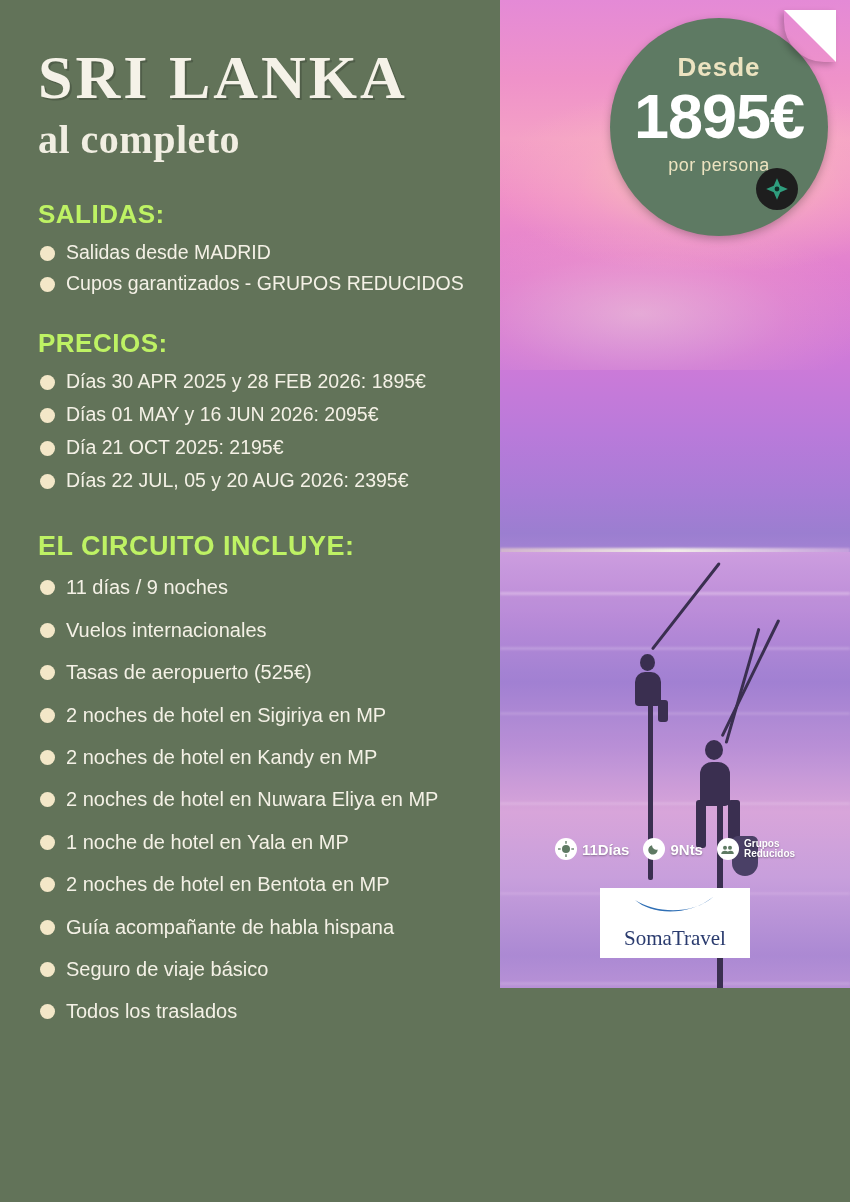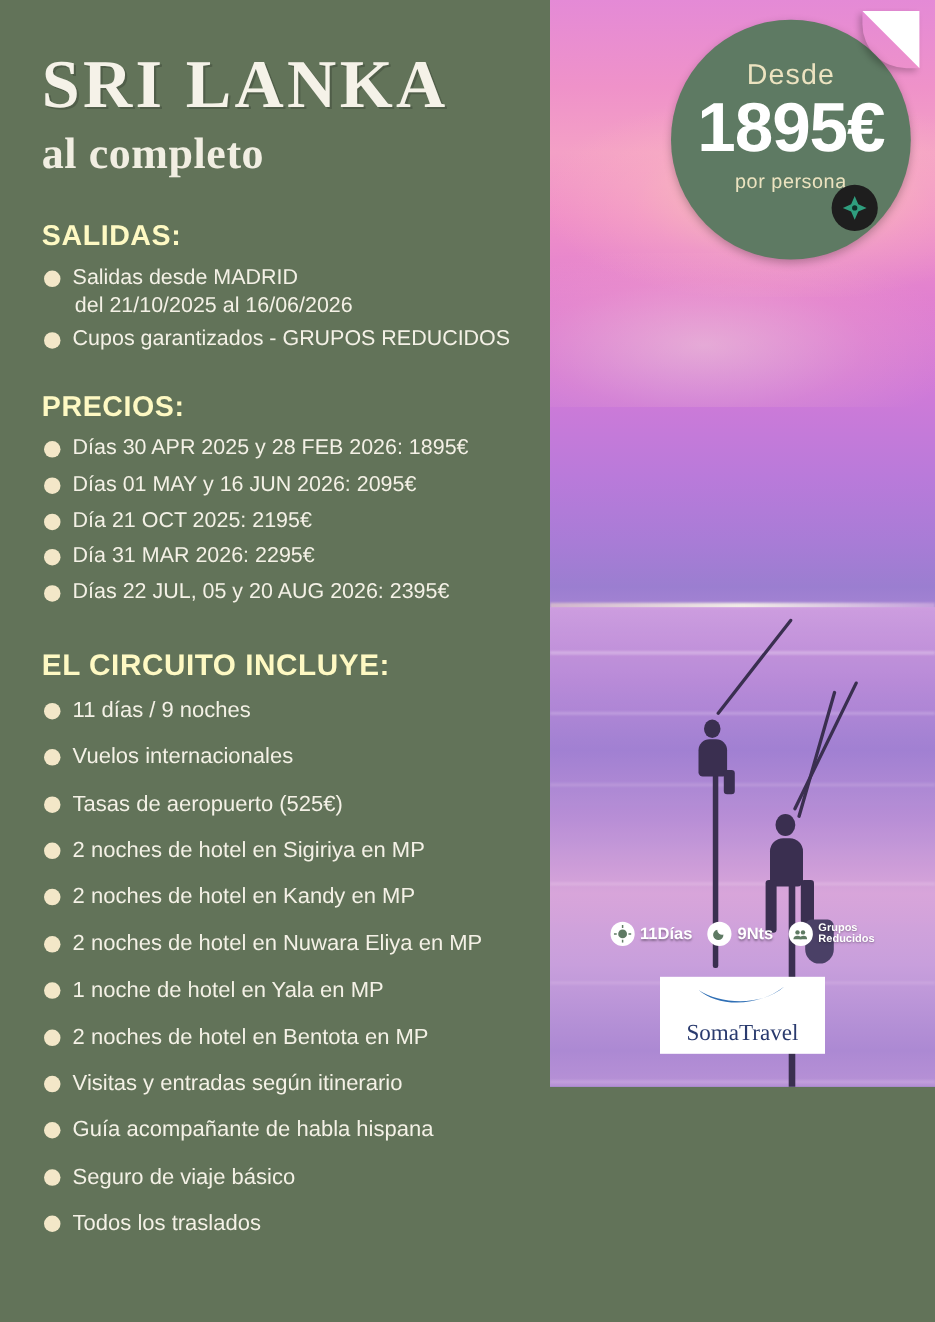--- a/index.html
+++ b/index.html
@@ -86,21 +86,21 @@
     text-shadow: 2px 2px 0 rgba(0,0,0,0.18);
   }
   #subtitle {
     font-family: "Liberation Serif", serif;
     font-size: 40px;
     color: #f1eee2;
     margin-top: 8px;
     letter-spacing: 0.5px;
   }
   .section-head {
-    color: #fef9c3;
+    color: #bef264;
     font-size: 26px;
     letter-spacing: 0.5px;
     margin-top: 30px;
     margin-bottom: 10px;
   }
   #head-salidas { margin-top: 36px; }
   #head-precios { margin-top: 32px; }
   #head-incluye { font-size: 27px; margin-top: 38px; margin-bottom: 12px;}
 
   ul { list-style: none; }
@@ -136,21 +136,21 @@
     width: 218px; height: 218px;
     border-radius: 50%;
     background: #5e7a63;
     box-shadow: 0 3px 8px rgba(0,0,0,0.25);
     color: #fff;
     text-align: center;
     overflow: hidden;
   }
   #badge-desde {
     font-family: "Liberation Sans", sans-serif;
-    font-weight: normal;
+    font-weight: bold;
     font-size: 26px;
     color: #ece3c0;
     margin-top: 34px;
     letter-spacing: 1px;
   }
   #badge-price {
     font-family: "Liberation Sans", sans-serif;
     font-weight: bold;
     font-size: 63px;
     line-height: 0.95;
@@ -312,47 +312,44 @@
   </div>
 
   <div id="content">
     <h1 id="title">SRI LANKA</h1>
     <h2 id="subtitle">al completo</h2>
 
     <h3 class="section-head" id="head-salidas">SALIDAS:</h3>
     <ul id="list-salidas">
       <li class="bullet-row">
         <span>Salidas desde MADRID</span>
-        <span class="line2">del 21/10/2025 al 16/06/2026</span>
       </li>
       <li class="bullet-row">
         <span>Cupos garantizados - GRUPOS REDUCIDOS</span>
       </li>
     </ul>
 
     <h3 class="section-head" id="head-precios">PRECIOS:</h3>
     <ul id="list-precios">
       <li class="bullet-row">Días 30 APR 2025 y 28 FEB 2026: 1895€</li>
       <li class="bullet-row">Días 01 MAY y 16 JUN 2026: 2095€</li>
       <li class="bullet-row">Día 21 OCT 2025: 2195€</li>
-      <li class="bullet-row">Día 31 MAR 2026: 2295€</li>
       <li class="bullet-row">Días 22 JUL, 05 y 20 AUG 2026: 2395€</li>
     </ul>
 
     <h3 class="section-head" id="head-incluye">EL CIRCUITO INCLUYE:</h3>
     <ul id="list-incluye">
       <li class="bullet-row">11 días / 9 noches</li>
       <li class="bullet-row">Vuelos internacionales</li>
       <li class="bullet-row">Tasas de aeropuerto (525€)</li>
       <li class="bullet-row">2 noches de hotel en Sigiriya en MP</li>
       <li class="bullet-row">2 noches de hotel en Kandy en MP</li>
       <li class="bullet-row">2 noches de hotel en Nuwara Eliya en MP</li>
       <li class="bullet-row">1 noche de hotel en Yala en MP</li>
       <li class="bullet-row">2 noches de hotel en Bentota en MP</li>
-      <li class="bullet-row">Visitas y entradas según itinerario</li>
       <li class="bullet-row">Guía acompañante de habla hispana</li>
       <li class="bullet-row">Seguro de viaje básico</li>
       <li class="bullet-row">Todos los traslados</li>
     </ul>
   </div>
 
   <div id="badge">
     <div id="badge-desde">Desde</div>
     <div id="badge-price">1895€</div>
     <div id="badge-por">por persona</div>

